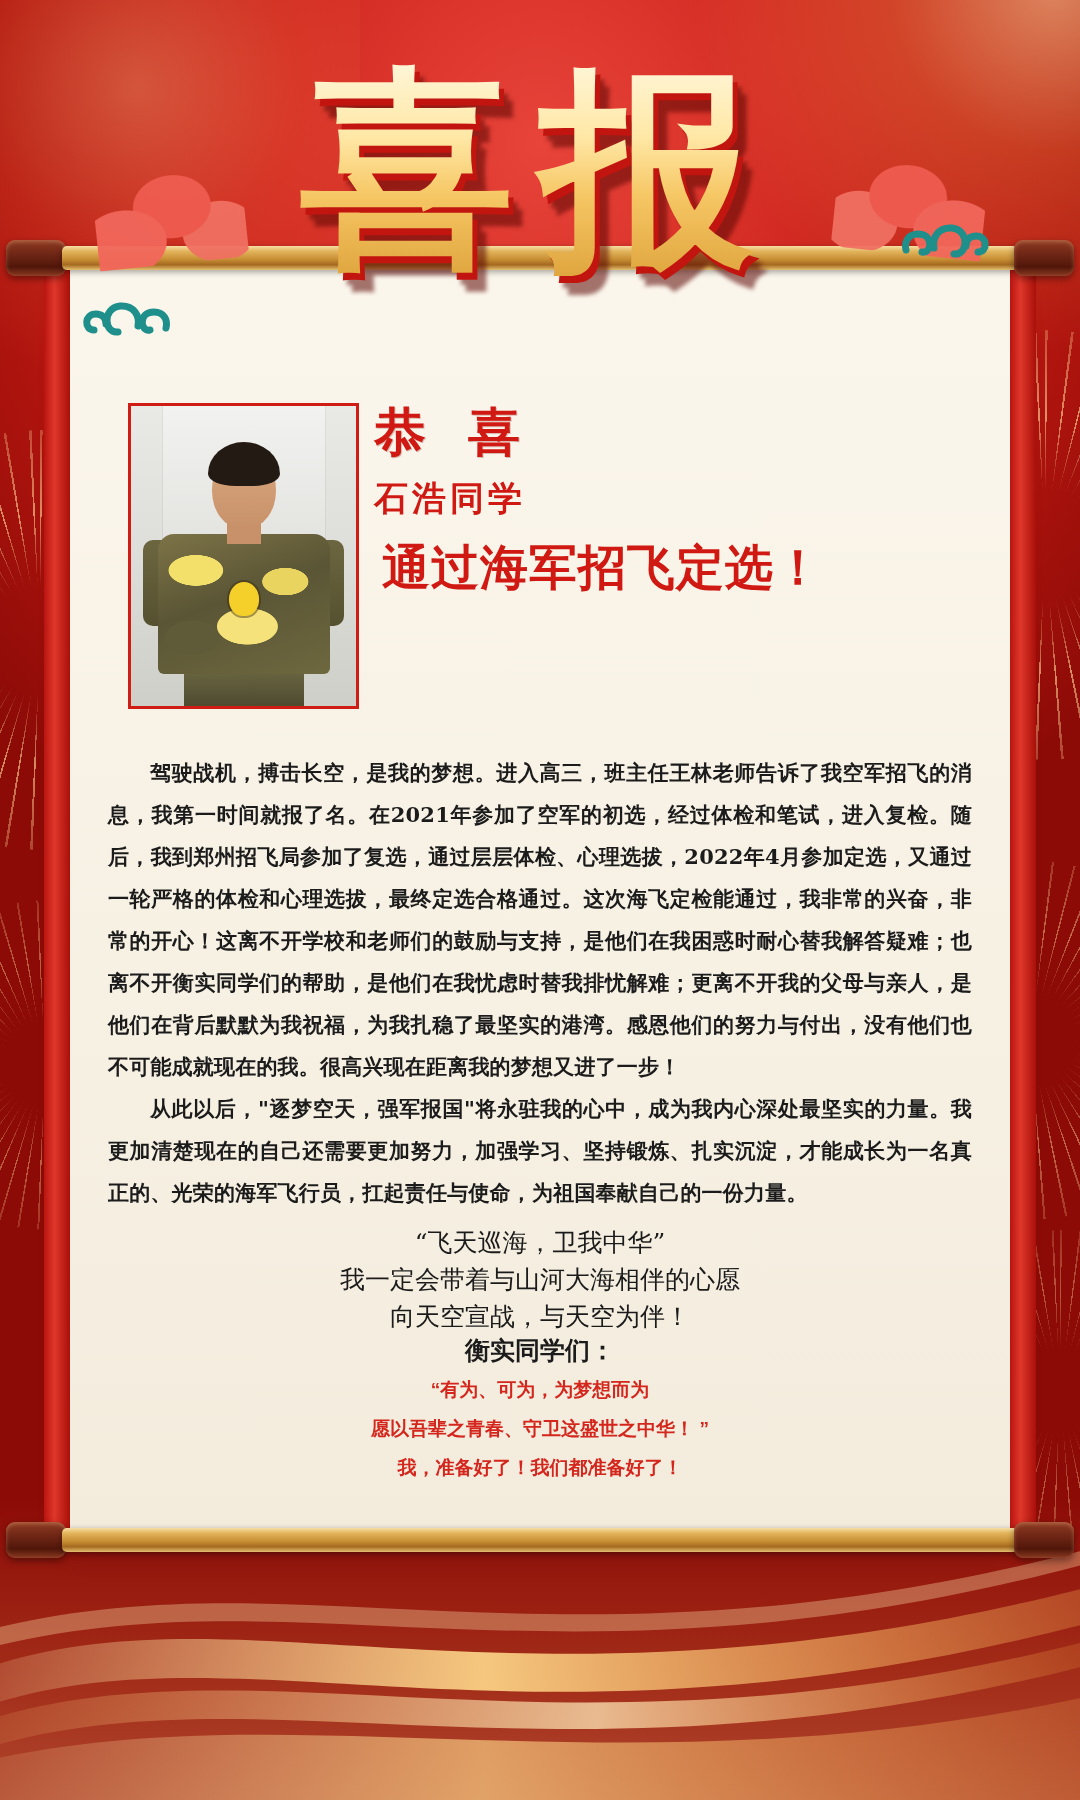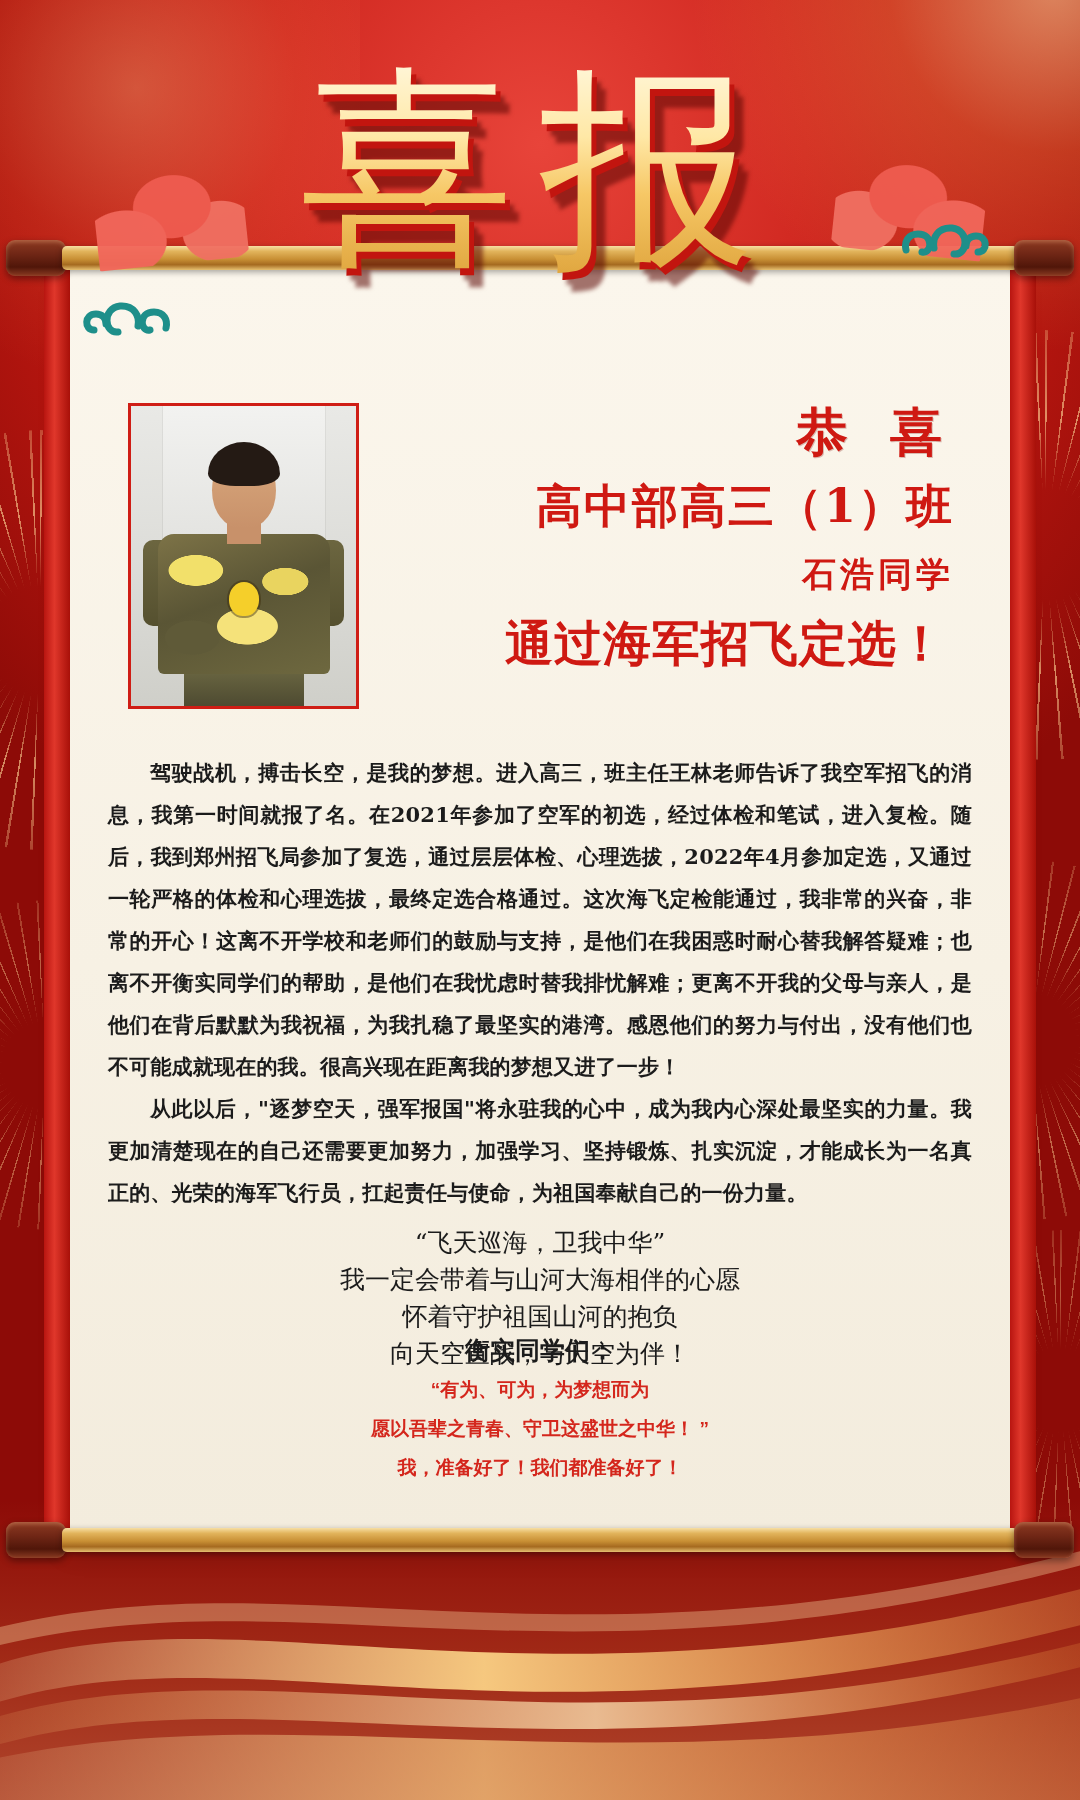--- a/index.html
+++ b/index.html
@@ -132,21 +132,21 @@
     z-index: 7;
     pointer-events: none;
   }
   .xibao {
     position: absolute;
     left: 0; top: 0;
     width: 1080px;
     text-align: center;
     font-family: "DejaVu Serif", "Liberation Serif", serif;
     font-size: 214px;
-    font-weight: 400;
+    font-weight: 700;
     letter-spacing: 26px;
     line-height: 1;
     color: #ffe9ad;
     background: linear-gradient(180deg, #fff6d8 0%, #ffe8a6 35%, #f6c765 62%, #e0a63f 100%);
     -webkit-background-clip: text;
             background-clip: text;
     -webkit-text-fill-color: transparent;
     text-shadow: none;
     filter: drop-shadow(5px 7px 0 #c2150f) drop-shadow(9px 12px 2px rgba(90,5,2,.55));
   }
@@ -236,24 +236,24 @@
   }
   .ph-legs {
     position:absolute; left:50%; top:262px; width:120px; height:40px;
     transform:translateX(-50%);
     background: linear-gradient(180deg,#6b6742,#4c4930);
   }
 
   
   .congrats {
     position: absolute;
-    left: 394px;
+    left: 374px;
     top: 398px;
     width: 560px;
-    text-align: right;
+    text-align: left;
     z-index: 8;
     font-family: "DejaVu Serif", "Liberation Serif", serif;
     color: #cf1912;
   }
   .congrats .line1 {
     font-size: 52px;
     font-weight: 700;
     letter-spacing: 12px;
     margin: 0 0 8px 0;
     text-shadow: 1px 1px 0 rgba(120,10,5,.25);
@@ -407,34 +407,32 @@
       <div class="ph-shirt"></div>
       <div class="ph-pika"></div>
       <div class="ph-neck"></div>
       <div class="ph-head"></div>
       <div class="ph-hair"></div>
     </div>
   </div>
 
   <div class="congrats">
     <div class="line1">恭 喜</div>
-    <div class="line2">高中部高三（1）班</div>
     <div class="line3">石浩同学</div>
     <div class="line4">通过海军招飞定选！</div>
   </div>
 
   <div class="body-text">
     <p>驾驶战机，搏击长空，是我的梦想。进入高三，班主任王林老师告诉了我空军招飞的消息，我第一时间就报了名。在2021年参加了空军的初选，经过体检和笔试，进入复检。随后，我到郑州招飞局参加了复选，通过层层体检、心理选拔，2022年4月参加定选，又通过一轮严格的体检和心理选拔，最终定选合格通过。这次海飞定检能通过，我非常的兴奋，非常的开心！这离不开学校和老师们的鼓励与支持，是他们在我困惑时耐心替我解答疑难；也离不开衡实同学们的帮助，是他们在我忧虑时替我排忧解难；更离不开我的父母与亲人，是他们在背后默默为我祝福，为我扎稳了最坚实的港湾。感恩他们的努力与付出，没有他们也不可能成就现在的我。很高兴现在距离我的梦想又进了一步！</p>
     <p>从此以后，"逐梦空天，强军报国"将永驻我的心中，成为我内心深处最坚实的力量。我更加清楚现在的自己还需要更加努力，加强学习、坚持锻炼、扎实沉淀，才能成长为一名真正的、光荣的海军飞行员，扛起责任与使命，为祖国奉献自己的一份力量。</p>
   </div>
 
   <div class="poem">
     <div>“飞天巡海，卫我中华”</div>
     <div>我一定会带着与山河大海相伴的心愿</div>
-    <div>怀着守护祖国山河的抱负</div>
     <div>向天空宣战，与天空为伴！</div>
   </div>
 
   <div class="closing">
     <div class="addressee">衡实同学们：</div>
     <div class="red">“有为、可为，为梦想而为</div>
     <div class="red">愿以吾辈之青春、守卫这盛世之中华！ ”</div>
     <div class="red">我，准备好了！我们都准备好了！</div>
   </div>
 

